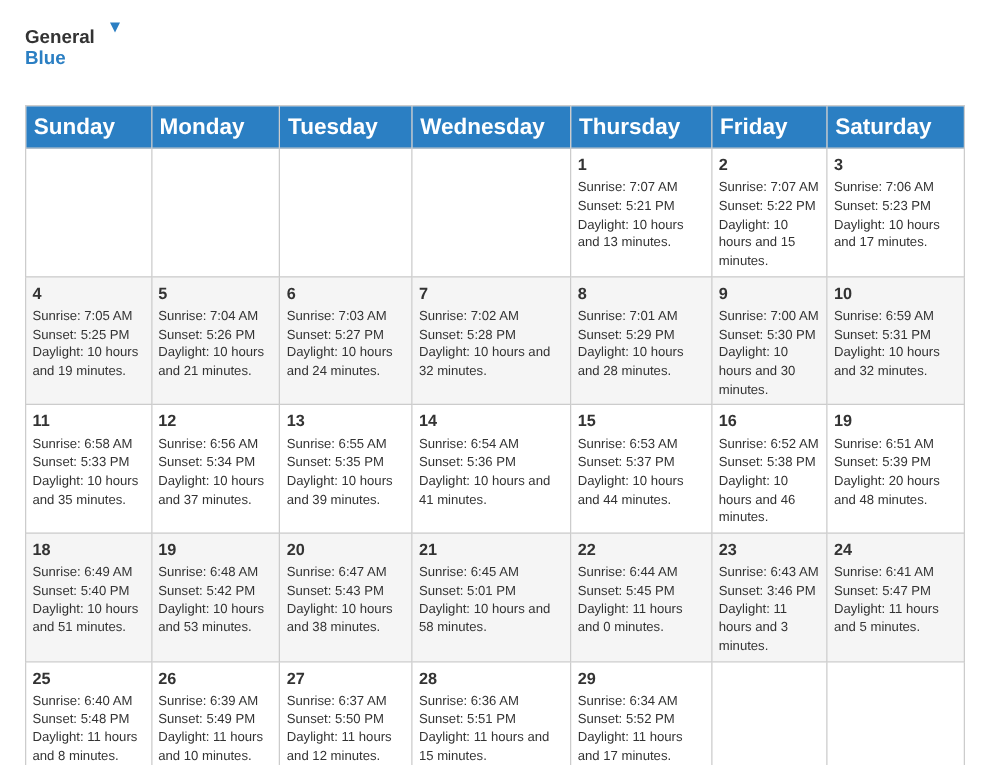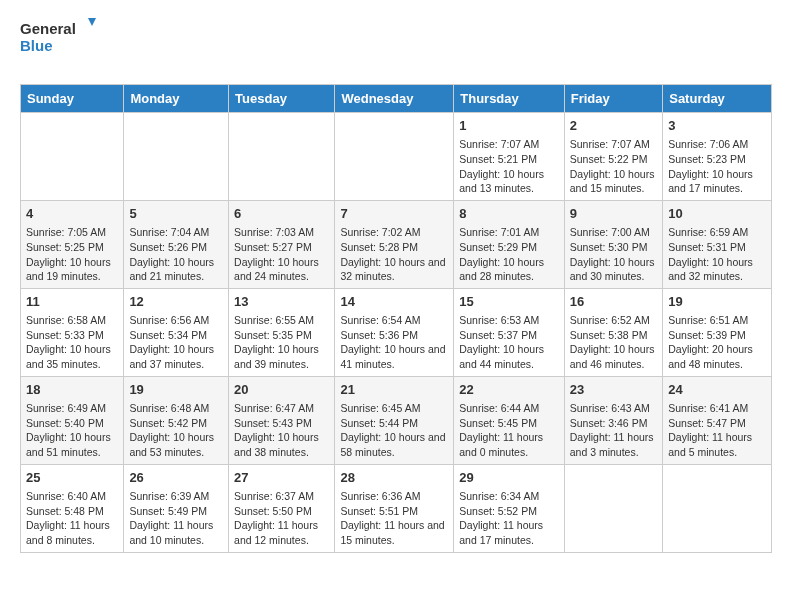--- a/index.html
+++ b/index.html
@@ -40,21 +40,21 @@
       border-collapse: collapse;
       font-size: 11px;
     }
     thead tr {
       background-color: #2b7fc3;
       color: #fff;
     }
     thead th {
       padding: 6px 6px;
       text-align: left;
-      font-size: 13px;
+      font-size: 18px;
       font-weight: bold;
       border: 1px solid #ccc;
     }
     tbody tr {
       vertical-align: top;
     }
     tbody td {
       border: 1px solid #ccc;
       padding: 4px 5px;
       min-height: 80px;
@@ -240,21 +240,21 @@
         </td>
         <td>
           <span class="day-num">20</span>
           <div>Sunrise: 6:47 AM</div>
           <div>Sunset: 5:43 PM</div>
           <div>Daylight: 10 hours and 38 minutes.</div>
         </td>
         <td>
           <span class="day-num">21</span>
           <div>Sunrise: 6:45 AM</div>
-          <div>Sunset: 5:44 PM</div>
+          <div>Sunset: 5:01 PM</div>
           <div>Daylight: 10 hours and 58 minutes.</div>
         </td>
         <td>
           <span class="day-num">22</span>
           <div>Sunrise: 6:44 AM</div>
           <div>Sunset: 5:45 PM</div>
           <div>Daylight: 11 hours and 0 minutes.</div>
         </td>
         <td>
           <span class="day-num">23</span>

